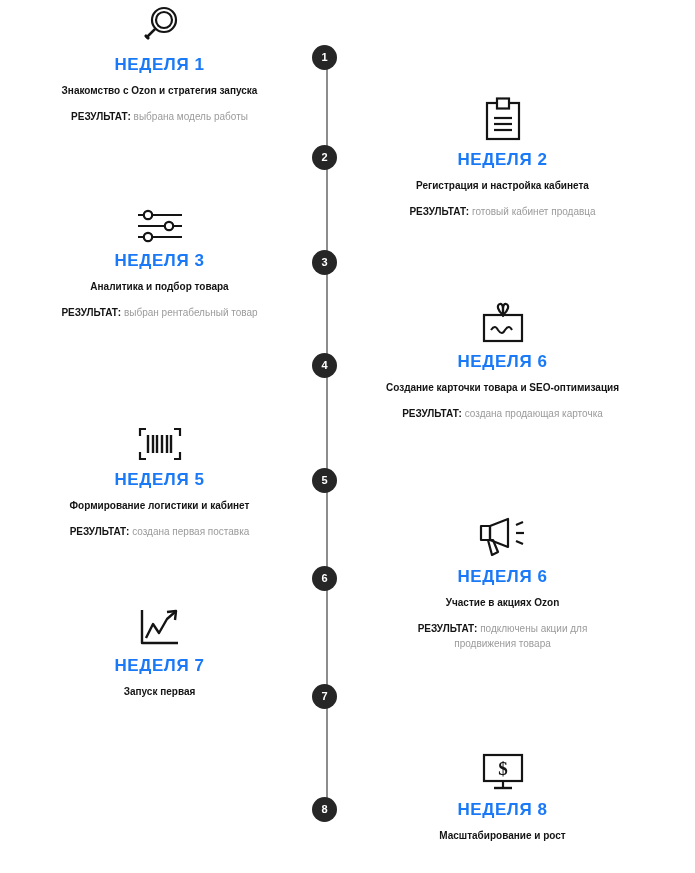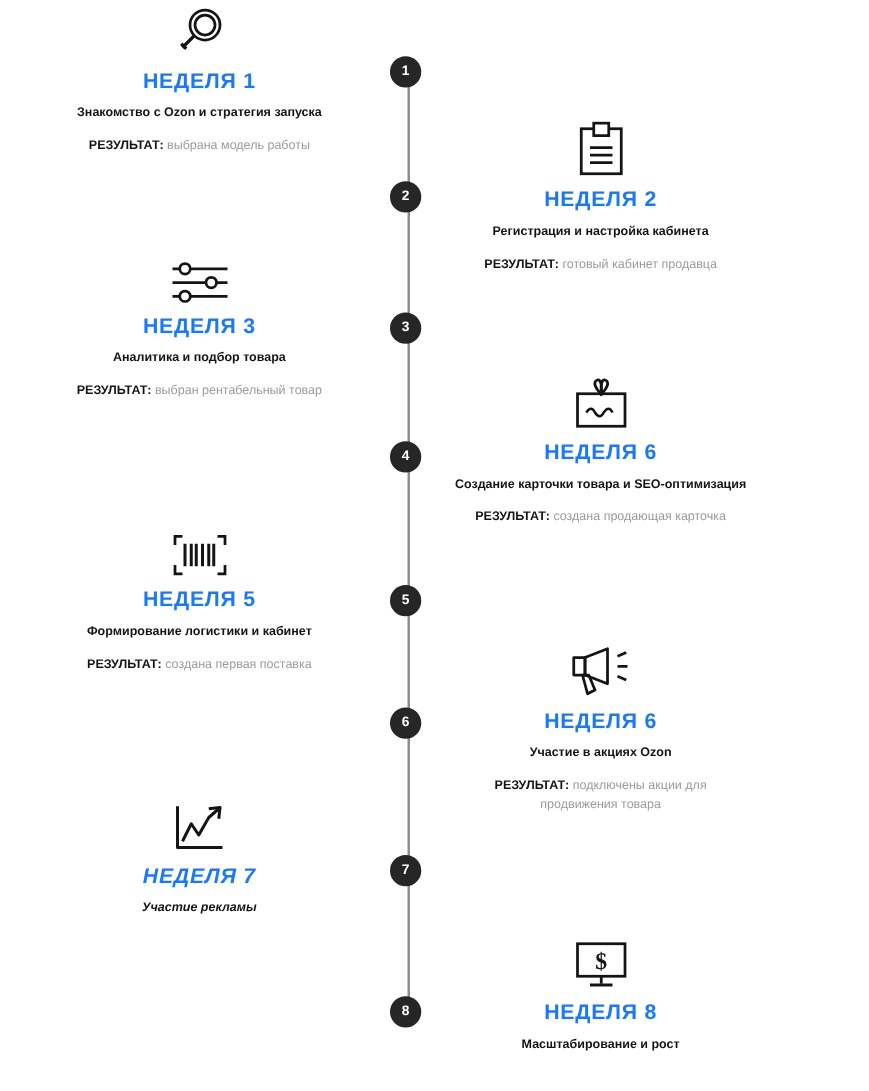--- a/index.html
+++ b/index.html
@@ -40,21 +40,21 @@
     line-height:1;
     z-index:3;
   }
   
   .step{
     position:absolute;
     width:265px;
     text-align:center;
   }
   .step.left{left:27px;}
-  .step.right{left:348px;}
+  .step.right{left:370px;}
 
   .icon-wrap{
     height:48px;
     display:flex;
     align-items:flex-end;
     justify-content:center;
     margin-bottom:8px;
   }
   .icon-wrap svg{display:block;}
 
@@ -176,30 +176,30 @@
       <polygon points="10,26 14,41 20,38 15,26"></polygon>
       <line x1="38" y1="11" x2="45" y2="8"></line>
       <line x1="38" y1="19" x2="46" y2="19"></line>
       <line x1="38" y1="27" x2="45" y2="30"></line>
     </svg>
         </div>
         <div class="week-title">НЕДЕЛЯ 6</div>
         <div class="step-desc">Участие в акциях Ozon</div>
         <div class="step-result"><span class="res-label">РЕЗУЛЬТАТ:</span><span> подключены акции для продвижения товара</span></div>
       </div>
-      <div class="step left" style="top: 636px; font-style: italic;">
+      <div class="step left" style="top: 601px;">
         <div class="icon-wrap">
           <svg width="46" height="42" viewBox="0 0 46 42" fill="none" stroke="#141414" stroke-width="2.4" stroke-linejoin="round">
       <polyline points="5,3 5,36 41,36"></polyline>
       <polyline points="9,31 16,17 22,26 30,12 38,5" fill="none"></polyline>
       <polyline points="30,5 39,4 38,13"></polyline>
     </svg>
         </div>
         <div class="week-title">НЕДЕЛЯ 7</div>
-        <div class="step-desc">Участие рекламы</div>
+        <div class="step-desc">Запуск первая</div>
       </div>
       <div class="step right" style="top: 745px;">
         <div class="icon-wrap">
           <svg width="46" height="42" viewBox="0 0 46 42" fill="none" stroke="#141414" stroke-width="2.2">
       <rect x="4" y="4" width="38" height="26"></rect>
       <line x1="23" y1="30" x2="23" y2="36"></line>
       <line x1="14" y1="37" x2="32" y2="37" stroke-width="2.4"></line>
       <text x="23" y="24" font-family="Liberation Serif, serif" font-size="19" font-weight="bold" fill="#141414" stroke="none" text-anchor="middle">$</text>
     </svg>
         </div>

